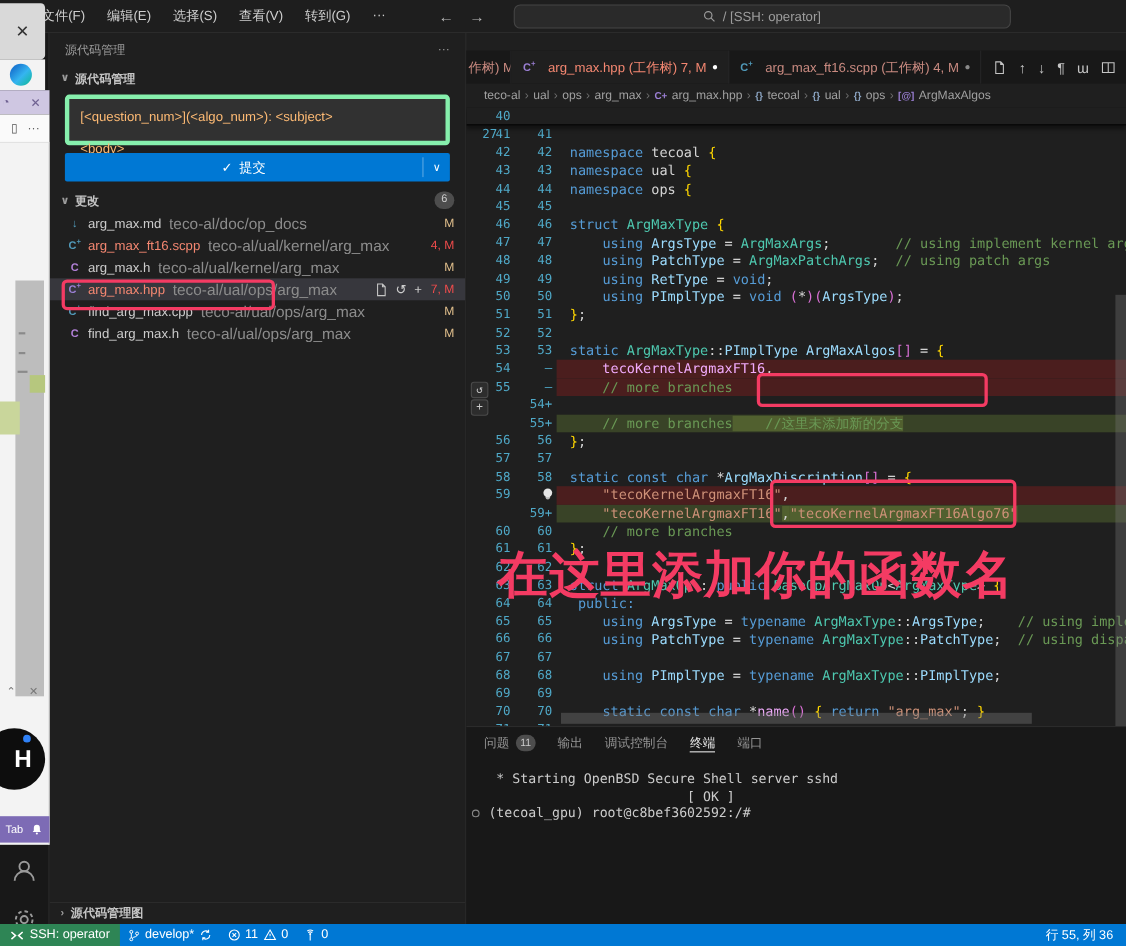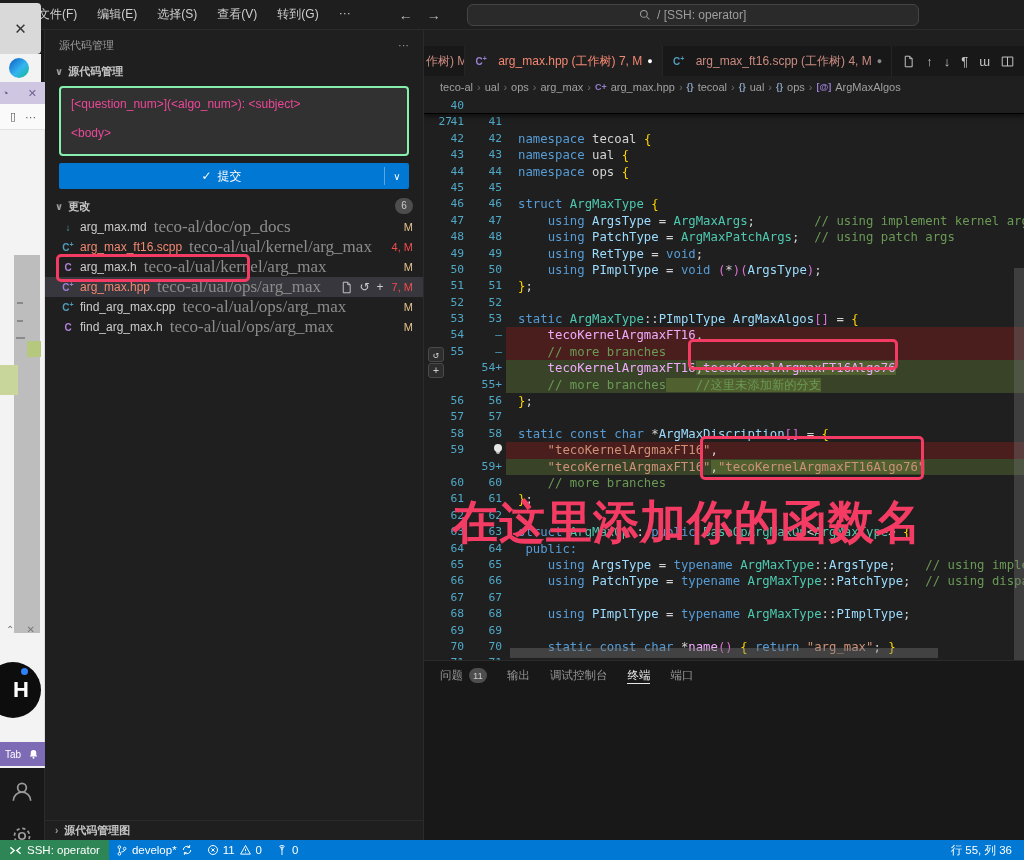--- a/index.html
+++ b/index.html
@@ -15,35 +15,35 @@
              display:flex;align-items:center;justify-content:center;gap:6px;color:#9d9d9d;font-size:12px;}
   
   .main{display:flex;height:810px;}
   .leftstrip{width:45px;flex:none;background:#181818;border-right:1px solid #2b2b2b;position:relative;}
   .ls-ico{position:absolute;left:9px;color:#9a9a9a;}
   
   .sidebar{width:379px;flex:none;background:#1f1f1f;border-right:1px solid #2b2b2b;display:flex;flex-direction:column;font-size:12px;overflow:hidden;}
   .sb-head{height:30px;padding:0 14px;display:flex;align-items:center;justify-content:space-between;color:#9d9d9d;font-size:11px;flex:none;}
   .sb-sec{height:22px;display:flex;align-items:center;gap:5px;padding:0 10px;font-size:11px;font-weight:700;color:#c5c5c5;flex:none;}
   .chev{color:#9d9d9d;font-size:10px;}
-  .commitbox{margin:4px 14px 0;background:#313131;border:2px solid #86efac;border-radius:4px;padding:9px 10px;height:70px;color:#ec4899;flex:none;}
+  .commitbox{margin:4px 14px 0;background:#313131;border:4px solid #86efac;border-radius:4px;padding:9px 10px;height:46px;color:#fdba74;flex:none;}
   .commitbox .l2{margin-top:15px;}
   .commitbtn{margin:7px 14px 4px;height:26px;background:#0078d4;border-radius:2px;display:flex;align-items:stretch;color:#fff;flex:none;cursor:pointer;}
   .commitbtn .cmain{flex:1;display:flex;align-items:center;justify-content:center;gap:6px;font-size:12px;}
   .commitbtn .cdiv{width:1px;background:rgba(255,255,255,.35);margin:4px 0;}
   .commitbtn .cdrop{width:24px;display:flex;align-items:center;justify-content:center;font-size:10px;}
   .changeshead{height:22px;display:flex;align-items:center;gap:5px;padding:0 10px;font-size:11px;font-weight:700;color:#c5c5c5;flex:none;margin-top:2px;}
   .badge{margin-left:auto;background:#4d4d4d;color:#ccc;border-radius:9px;min-width:18px;height:16px;line-height:16px;text-align:center;font-size:10px;font-weight:400;padding:0 5px;}
   .filelist{flex:none;}
   .frow{height:20px;display:flex;align-items:center;padding:0 10px 0 16px;white-space:nowrap;cursor:pointer;}
   .frow.sel{background:#37373d;}
   .fic{width:14px;flex:none;font-size:10px;font-weight:700;margin-right:5px;text-align:center;}
   .fic sup{font-size:7px;}
   .fname{font-size:12px;}
-  .fpath{color:#8c8c8c;font-size:17px;margin-left:7px;overflow:hidden;text-overflow:clip;flex:0 1 auto;font-family:Liberation Serif, serif;}
+  .fpath{color:#8c8c8c;font-size:14px;margin-left:7px;overflow:hidden;text-overflow:clip;flex:0 1 auto;}
   .facts{margin-left:auto;display:flex;gap:7px;align-items:center;color:#ccc;font-size:12px;}
   .fstatus{margin-left:auto;font-size:11px;flex:none;}
   .facts+.fstatus{margin-left:8px;}
   .sb-bottom{margin-top:auto;height:20px;border-top:1px solid #2b2b2b;display:flex;align-items:center;gap:6px;padding:0 10px;font-size:11px;font-weight:700;color:#c5c5c5;flex:none;}
   
   .editorcol{flex:1;min-width:0;display:flex;flex-direction:column;background:#1f1f1f;margin-top:16px;}
   .tabbar{height:30px;background:#181818;display:flex;align-items:stretch;flex:none;font-size:12px;}
   .tab{display:flex;align-items:center;gap:5px;padding:0 9px;border-right:1px solid #252526;color:#c98a80;white-space:nowrap;cursor:pointer;}
   .tab.active{background:#1f1f1f;color:#f48771;}
   .tab .dot{font-size:9px;color:#8a8a8a;}
@@ -294,21 +294,21 @@
           <div class="crow ctx"><span class="g1">46</span><span class="g2">46</span><span class="ccode"><span class="kw">struct </span><span class="ty">ArgMaxType </span><span class="b1">{</span></span></div>
           <div class="crow ctx"><span class="g1">47</span><span class="g2">47</span><span class="ccode"><span class="pl">    </span><span class="kw">using </span><span class="vr">ArgsType</span><span class="pl"> = </span><span class="ty">ArgMaxArgs</span><span class="pl">;        </span><span class="cm">// using implement kernel args</span></span></div>
           <div class="crow ctx"><span class="g1">48</span><span class="g2">48</span><span class="ccode"><span class="pl">    </span><span class="kw">using </span><span class="vr">PatchType</span><span class="pl"> = </span><span class="ty">ArgMaxPatchArgs</span><span class="pl">;  </span><span class="cm">// using patch args</span></span></div>
           <div class="crow ctx"><span class="g1">49</span><span class="g2">49</span><span class="ccode"><span class="pl">    </span><span class="kw">using </span><span class="vr">RetType</span><span class="pl"> = </span><span class="kw">void</span><span class="pl">;</span></span></div>
           <div class="crow ctx"><span class="g1">50</span><span class="g2">50</span><span class="ccode"><span class="pl">    </span><span class="kw">using </span><span class="vr">PImplType</span><span class="pl"> = </span><span class="kw">void </span><span class="b2">(</span><span class="pl">*</span><span class="b2">)(</span><span class="vr">ArgsType</span><span class="b2">)</span><span class="pl">;</span></span></div>
           <div class="crow ctx"><span class="g1">51</span><span class="g2">51</span><span class="ccode"><span class="b1">}</span><span class="pl">;</span></span></div>
           <div class="crow ctx"><span class="g1">52</span><span class="g2">52</span><span class="ccode"></span></div>
           <div class="crow ctx"><span class="g1">53</span><span class="g2">53</span><span class="ccode"><span class="kw">static </span><span class="ty">ArgMaxType</span><span class="pl">::</span><span class="vr">PImplType</span><span class="pl"> </span><span class="vr">ArgMaxAlgos</span><span class="b2">[]</span><span class="pl"> = </span><span class="b1">{</span></span></div>
           <div class="crow del"><span class="g1">54</span><span class="g2">–</span><span class="ccode"><span class="fn">    tecoKernelArgmaxFT16</span><span class="pl">,</span></span></div>
           <div class="crow del"><span class="g1">55</span><span class="g2">–</span><span class="ccode"><span class="cm">    // more branches</span></span></div>
-          <div class="crow add"><span class="g1"></span><span class="g2">54+</span><span class="ccode"><span class="fn">    tecoKernelArgmaxFT16</span><span class="pl hl">,</span><span class="fn hl">tecoKernelArgmaxFT16Algo76</span></span></div>
+          <div class="crow add"><span class="g1"></span><span class="g2">54+</span></div>
           <div class="crow add"><span class="g1"></span><span class="g2">55+</span><span class="ccode"><span class="cm">    // more branches</span><span class="cm hl">    //这里未添加新的分支</span></span></div>
           <div class="crow ctx"><span class="g1">56</span><span class="g2">56</span><span class="ccode"><span class="b1">}</span><span class="pl">;</span></span></div>
           <div class="crow ctx"><span class="g1">57</span><span class="g2">57</span><span class="ccode"></span></div>
           <div class="crow ctx"><span class="g1">58</span><span class="g2">58</span><span class="ccode"><span class="kw">static const char </span><span class="pl">*</span><span class="vr">ArgMaxDiscription</span><span class="b2">[]</span><span class="pl"> = </span><span class="b1">{</span></span></div>
           <div class="crow del"><span class="g1">59</span><span class="g2"><span class="bulbdot"></span></span><span class="ccode"><span class="st">    "tecoKernelArgmaxFT16"</span><span class="pl">,</span></span></div>
           <div class="crow add"><span class="g1"></span><span class="g2">59+</span><span class="ccode"><span class="st">    "tecoKernelArgmaxFT16"</span><span class="pl hl">,</span><span class="st hl">"tecoKernelArgmaxFT16Algo76"</span></span></div>
           <div class="crow ctx"><span class="g1">60</span><span class="g2">60</span><span class="ccode"><span class="pl">    </span><span class="cm">// more branches</span></span></div>
           <div class="crow ctx"><span class="g1">61</span><span class="g2">61</span><span class="ccode"><span class="b1">}</span><span class="pl">;</span></span></div>
           <div class="crow ctx"><span class="g1">62</span><span class="g2">62</span><span class="ccode"></span></div>
           <div class="crow ctx"><span class="g1">63</span><span class="g2">63</span><span class="ccode"><span class="kw">struct </span><span class="ty">ArgMaxOp</span><span class="pl"> : </span><span class="kw">public </span><span class="ty">BaseOpArgMaxOp</span><span class="pl">&lt;</span><span class="ty">ArgMaxType</span><span class="pl">&gt; </span><span class="b1">{</span></span></div>
@@ -339,20 +339,25 @@
             <div class="ptab">
               <span>调试控制台</span>
             </div>
             <div class="ptab active">
               <span>终端</span>
             </div>
             <div class="ptab">
               <span>端口</span>
             </div>
           </div>
+        <div class="term" id="terminal">
+            <div class="tline"><span class="tdeco"></span><span> * Starting OpenBSD Secure Shell server sshd</span></div>
+            <div class="tline"><span class="tdeco"></span><span>                         [ OK ]</span></div>
+            <div class="tline"><span class="tdeco"><span class="ring"></span></span><span>(tecoal_gpu) root@c8bef3602592:/#</span></div>
+          </div>
       </div>
     </div>
   </div>
 
   <div class="statusbar">
     <div class="st-remote">
       <svg width="13" height="13" viewBox="0 0 14 14">
           <path d="M1.5 3.5L5.5 7l-4 3.5M12.5 3.5L8.5 7l4 3.5" fill="none" stroke="#fff" stroke-width="1.5"></path>
         </svg>
       <span>SSH: operator</span>

